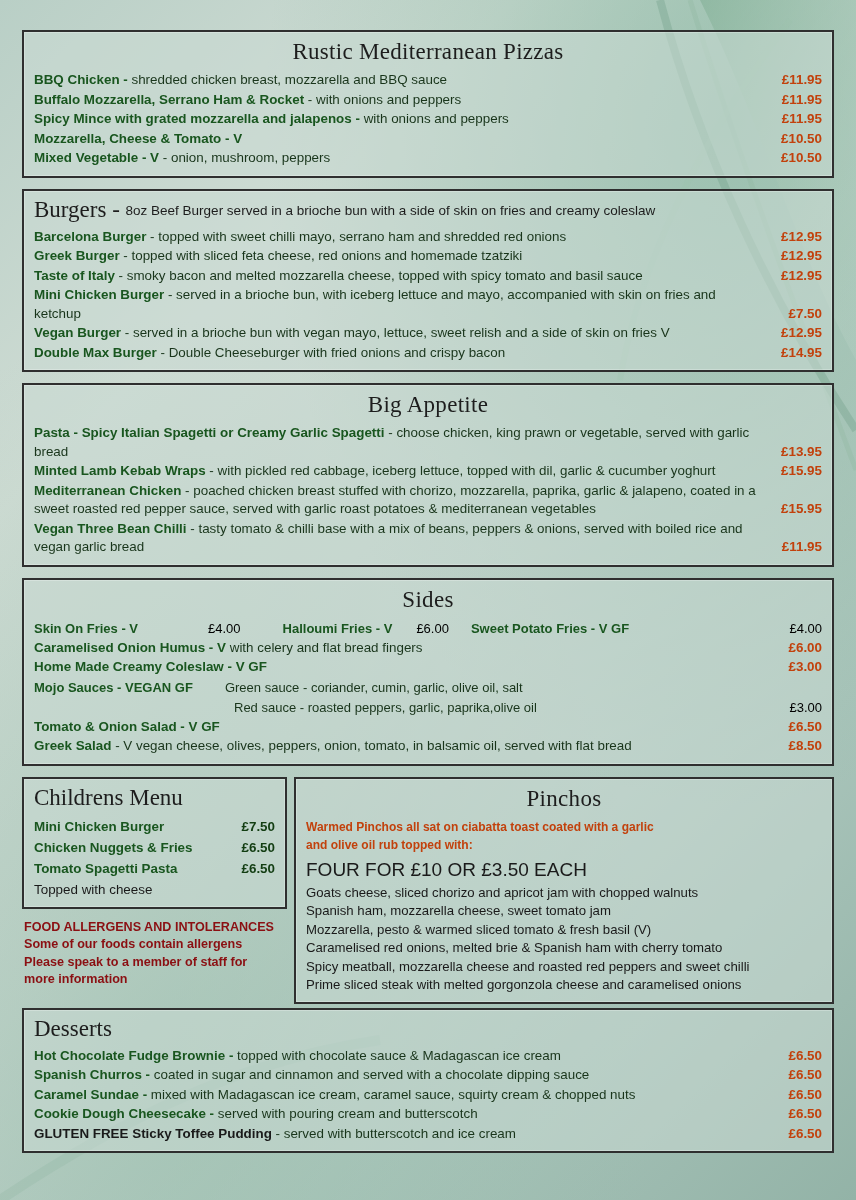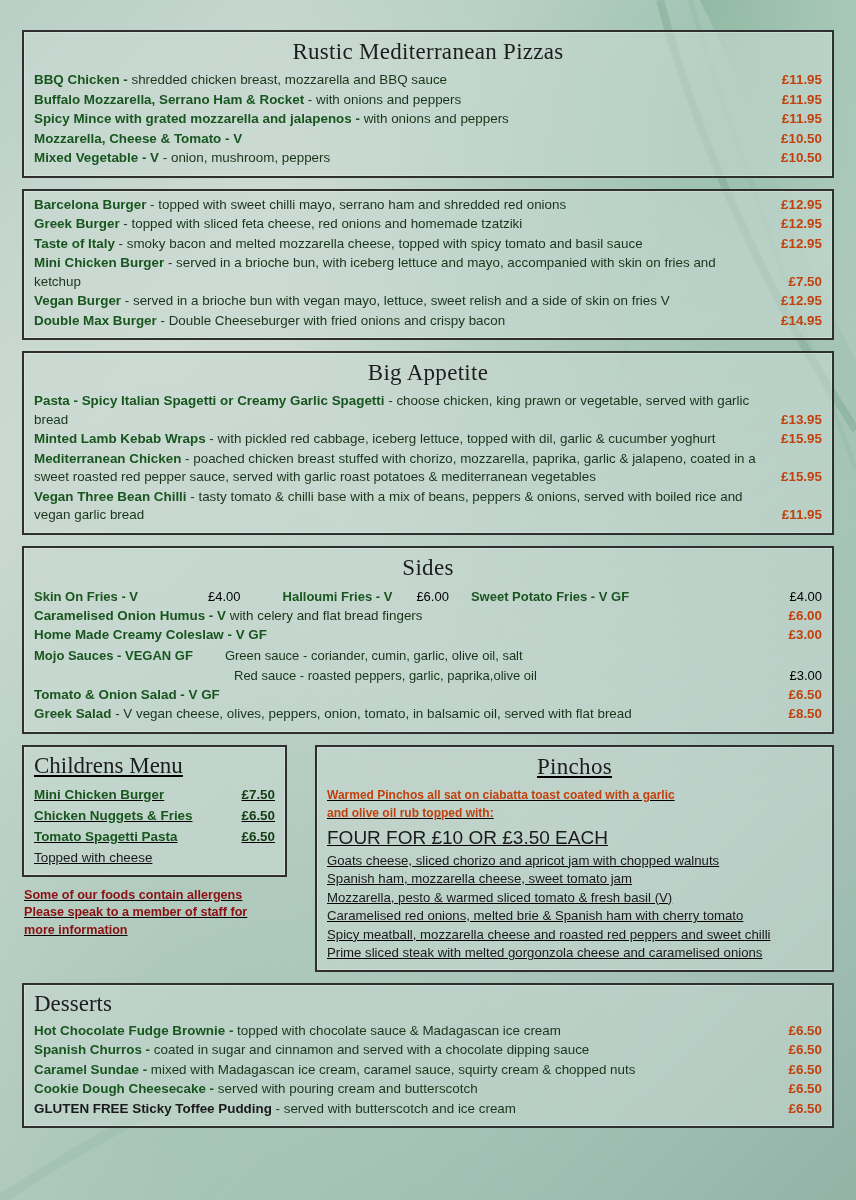--- a/index.html
+++ b/index.html
@@ -64,21 +64,21 @@
   .desc{color:#19351b;}
   .two-line .price{align-self:flex-end;}
 
   
   .sides-line{
     display:flex;font-size:13px;line-height:19px;margin-bottom:1px;align-items:baseline;
   }
   .sides-line .seg{white-space:nowrap;}
   .sides-line .sp{flex:0 0 auto;}
 
-  .cols{display:flex;gap:28px;margin-bottom:11px;align-items:stretch;text-decoration:underline;}
+  .cols{display:flex;gap:7px;margin-bottom:4px;align-items:stretch;}
   .col-left{width:265px;display:flex;flex-direction:column;}
   .col-right{flex:1;}
   .kids-row{
     display:flex;justify-content:space-between;font-size:13.4px;line-height:21px;color:#19561f;font-weight:bold;
   }
   .kids-row .p{font-weight:bold;color:#123d12;}
   .kids-plain{font-size:13.4px;line-height:21px;color:#1a1a1a;}
   .allerg{
     color:#8b0f12;font-weight:bold;font-size:12.6px;line-height:17.5px;margin-top:10px;padding-left:2px;
   }
@@ -127,20 +127,23 @@
           <div class="price">£10.50</div>
         </div>
       <div class="row">
           <div class="txt"><span class="name">Mixed Vegetable  - V</span><span class="desc"> - onion, mushroom, peppers</span></div>
           <div class="price">£10.50</div>
         </div>
     </div>
   </div>
 
   <div class="box">
+    <div class="title-left">
+      <span>Burgers - </span><span class="sub">8oz Beef Burger served in a brioche bun with a side of skin on fries and creamy coleslaw</span>
+    </div>
     <div>
       <div class="row">
           <div class="txt"><span class="name">Barcelona Burger</span><span class="desc"> - topped with sweet chilli mayo, serrano ham and shredded red onions</span></div>
           <div class="price">£12.95</div>
         </div>
       <div class="row">
           <div class="txt"><span class="name">Greek Burger</span><span class="desc"> - topped with sliced feta cheese, red onions and homemade tzatziki</span></div>
           <div class="price">£12.95</div>
         </div>
       <div class="row">
@@ -241,20 +244,21 @@
             <span>Chicken Nuggets &amp; Fries</span>
             <span class="p">£6.50</span>
           </div>
         <div class="kids-row">
             <span>Tomato Spagetti Pasta</span>
             <span class="p">£6.50</span>
           </div>
         <div class="kids-plain">Topped with cheese</div>
       </div>
       <div class="allerg">
+        <div>FOOD ALLERGENS AND INTOLERANCES</div>
         <div>Some of our foods contain allergens</div>
         <div>Please speak to a member of staff for</div>
         <div>more information</div>
       </div>
     </div>
     <div class="col-right">
       <div class="box" style="margin-bottom:0;height:100%;box-sizing:border-box;">
         <div class="title-center">Pinchos</div>
         <div class="pinchos-green">Warmed Pinchos all sat on ciabatta toast coated with a garlic</div>
         <div class="pinchos-green">and  olive oil rub topped with:</div>

